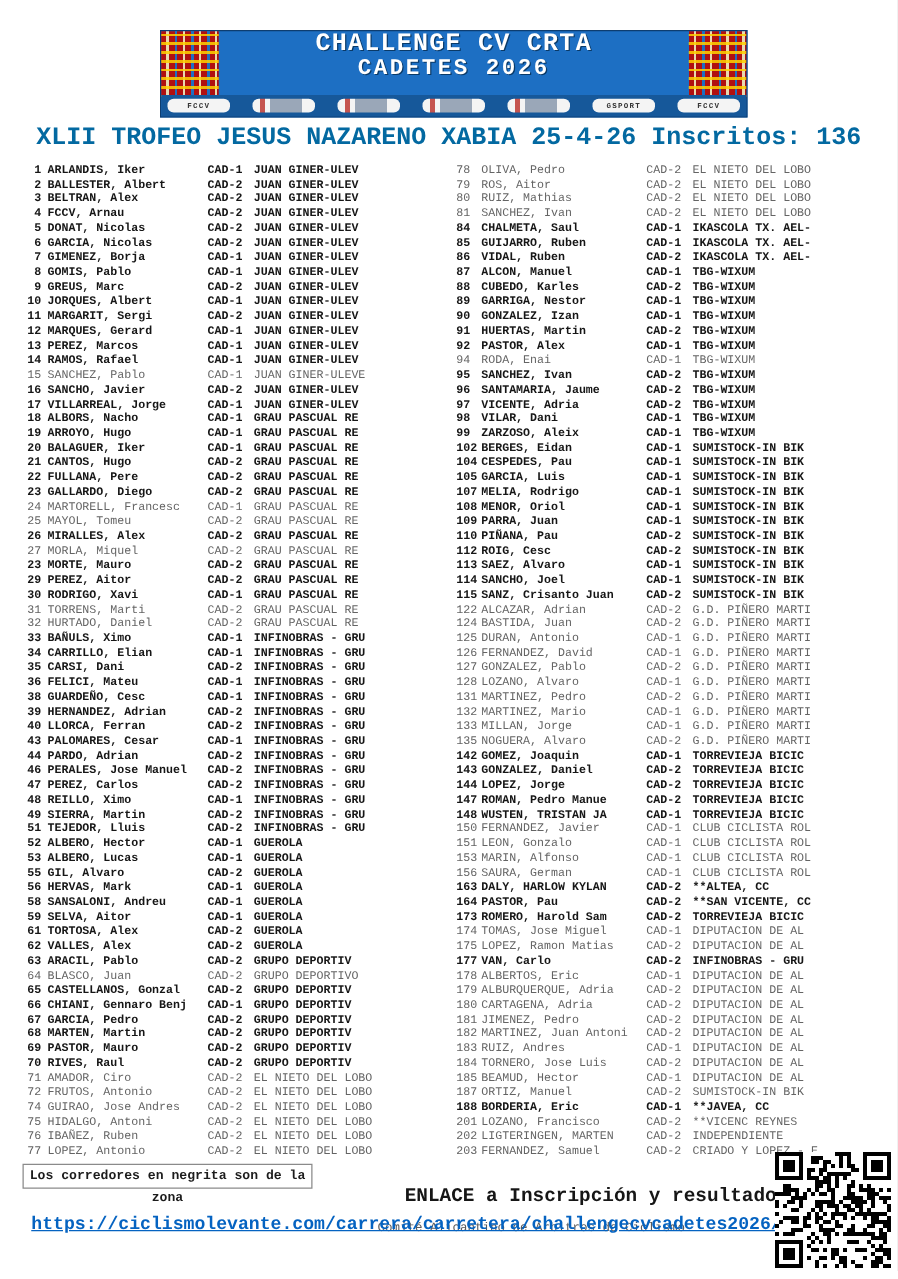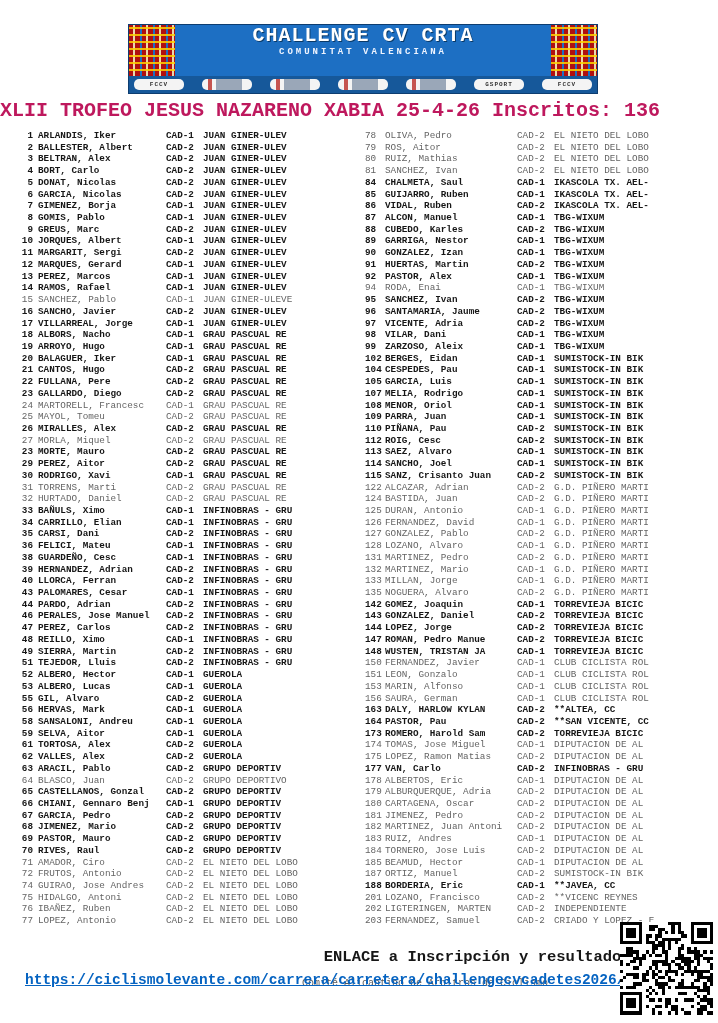--- a/index.html
+++ b/index.html
@@ -23,22 +23,22 @@
   .banner-line3{font-size:9px;font-weight:bold;letter-spacing:3px;line-height:12px;color:#eef4ff;}
   .logo-strip{position:absolute;left:0;right:0;bottom:0;height:17px;background:#16589a;
               display:flex;justify-content:space-between;align-items:center;padding:0 5px;}
   .sponsor-pill{height:11px;min-width:50px;background:#f4f4f4;border-radius:5px;
                 font-size:6px;font-weight:bold;color:#333;display:flex;
                 align-items:center;justify-content:center;letter-spacing:1px;}
   .sponsor-pill.blurred{background:
       linear-gradient(90deg,#f4f4f4 0 6px,#c5544f 6px 10px,#f4f4f4 10px 14px,#9aa7b8 14px 40px,#f4f4f4 40px);}
 
   
-  .doc-title{position:absolute;top:99px;left:0;width:100%;text-align:left;
-             font-size:20px;font-weight:bold;color:#be185d;letter-spacing:0px;}
+  .doc-title{position:absolute;top:99px;left:0;width:100%;text-align:center;
+             font-size:20px;font-weight:bold;color:#0369a1;letter-spacing:0px;}
 
   
   .list{position:absolute;top:130px;left:18px;display:flex;}
   .col{width:347px;}
   .row{display:flex;height:11.72px;font-size:9.3px;line-height:11.7px;
        color:#646464;white-space:nowrap;}
   .row.b{font-weight:bold;color:#161616;}
   .col-left .num{width:15px;text-align:right;margin-right:5px;flex:none;}
   .col-left .name{width:128px;flex:none;overflow:hidden;}
   .col-left .cat{width:37px;flex:none;}
@@ -61,21 +61,21 @@
 </head>
 <body>
 
 <div class="page">
 
   <div class="banner">
     <div class="banner-pattern left"></div>
     <div class="banner-pattern right"></div>
     <div class="banner-text">
       <div class="banner-line1">CHALLENGE CV CRTA</div>
-      <div class="banner-line3">COMUNITAT VALENCIANA</div>
+      <div class="banner-line2">CADETES  2026</div>
     </div>
     <div class="logo-strip" id="sponsor-strip">
         <div class="sponsor-pill">FCCV</div>
         <div class="sponsor-pill blurred"></div>
         <div class="sponsor-pill blurred"></div>
         <div class="sponsor-pill blurred"></div>
         <div class="sponsor-pill blurred"></div>
         <div class="sponsor-pill">GSPORT</div>
         <div class="sponsor-pill">FCCV</div>
       </div>
@@ -98,21 +98,21 @@
           <span class="team">JUAN GINER-ULEV</span>
         </div>
         <div class="row b">
           <span class="num">3</span>
           <span class="name">BELTRAN, Alex</span>
           <span class="cat">CAD-2</span>
           <span class="team">JUAN GINER-ULEV</span>
         </div>
         <div class="row b">
           <span class="num">4</span>
-          <span class="name">BORT, Carlo</span>
+          <span class="name">FCCV, Arnau</span>
           <span class="cat">CAD-2</span>
           <span class="team">JUAN GINER-ULEV</span>
         </div>
         <div class="row b">
           <span class="num">5</span>
           <span class="name">DONAT, Nicolas</span>
           <span class="cat">CAD-2</span>
           <span class="team">JUAN GINER-ULEV</span>
         </div>
         <div class="row b">
@@ -434,21 +434,21 @@
           <span class="team">GRUPO DEPORTIV</span>
         </div>
         <div class="row b">
           <span class="num">67</span>
           <span class="name">GARCIA, Pedro</span>
           <span class="cat">CAD-2</span>
           <span class="team">GRUPO DEPORTIV</span>
         </div>
         <div class="row b">
           <span class="num">68</span>
-          <span class="name">JIMENEZ, Mario</span>
+          <span class="name">MARTEN, Martin</span>
           <span class="cat">CAD-2</span>
           <span class="team">GRUPO DEPORTIV</span>
         </div>
         <div class="row b">
           <span class="num">69</span>
           <span class="name">PASTOR, Mauro</span>
           <span class="cat">CAD-2</span>
           <span class="team">GRUPO DEPORTIV</span>
         </div>
         <div class="row b">
@@ -832,21 +832,21 @@
           <span class="team">DIPUTACION DE AL</span>
         </div>
         <div class="row">
           <span class="num">179</span>
           <span class="name">ALBURQUERQUE, Adria</span>
           <span class="cat">CAD-2</span>
           <span class="team">DIPUTACION DE AL</span>
         </div>
         <div class="row">
           <span class="num">180</span>
-          <span class="name">CARTAGENA, Oscar</span>
+          <span class="name">CARTAGENA, Adria</span>
           <span class="cat">CAD-2</span>
           <span class="team">DIPUTACION DE AL</span>
         </div>
         <div class="row">
           <span class="num">181</span>
           <span class="name">JIMENEZ, Pedro</span>
           <span class="cat">CAD-2</span>
           <span class="team">DIPUTACION DE AL</span>
         </div>
         <div class="row">
@@ -899,20 +899,21 @@
         </div>
         <div class="row">
           <span class="num">203</span>
           <span class="name">FERNANDEZ, Samuel</span>
           <span class="cat">CAD-2</span>
           <span class="team">CRIADO Y LOPEZ - E</span>
         </div>
       </div>
   </div>
 
+  <div class="note-box">Los corredores en negrita son de la zona</div>
   <div class="committee">Comité Alicantino de Árbitros de Ciclismo</div>
   <div class="enlace">ENLACE a Inscripción y resultados→</div>
   <a class="reg-link">https://ciclismolevante.com/carrera/carretera/challengecvcadetes2026/xabia.html</a>
 
   <svg class="qr" viewBox="0 0 29 29" shape-rendering="crispEdges" id="qr-svg">
     <rect x="0" y="0" width="29" height="29" fill="#ffffff"></rect>
   <rect x="0" y="0" width="7" height="7" fill="#000"></rect>
       <rect x="1" y="1" width="5" height="5" fill="#fff"></rect>
       <rect x="2" y="2" width="3" height="3" fill="#000"></rect>
       <rect x="22" y="0" width="7" height="7" fill="#000"></rect>

